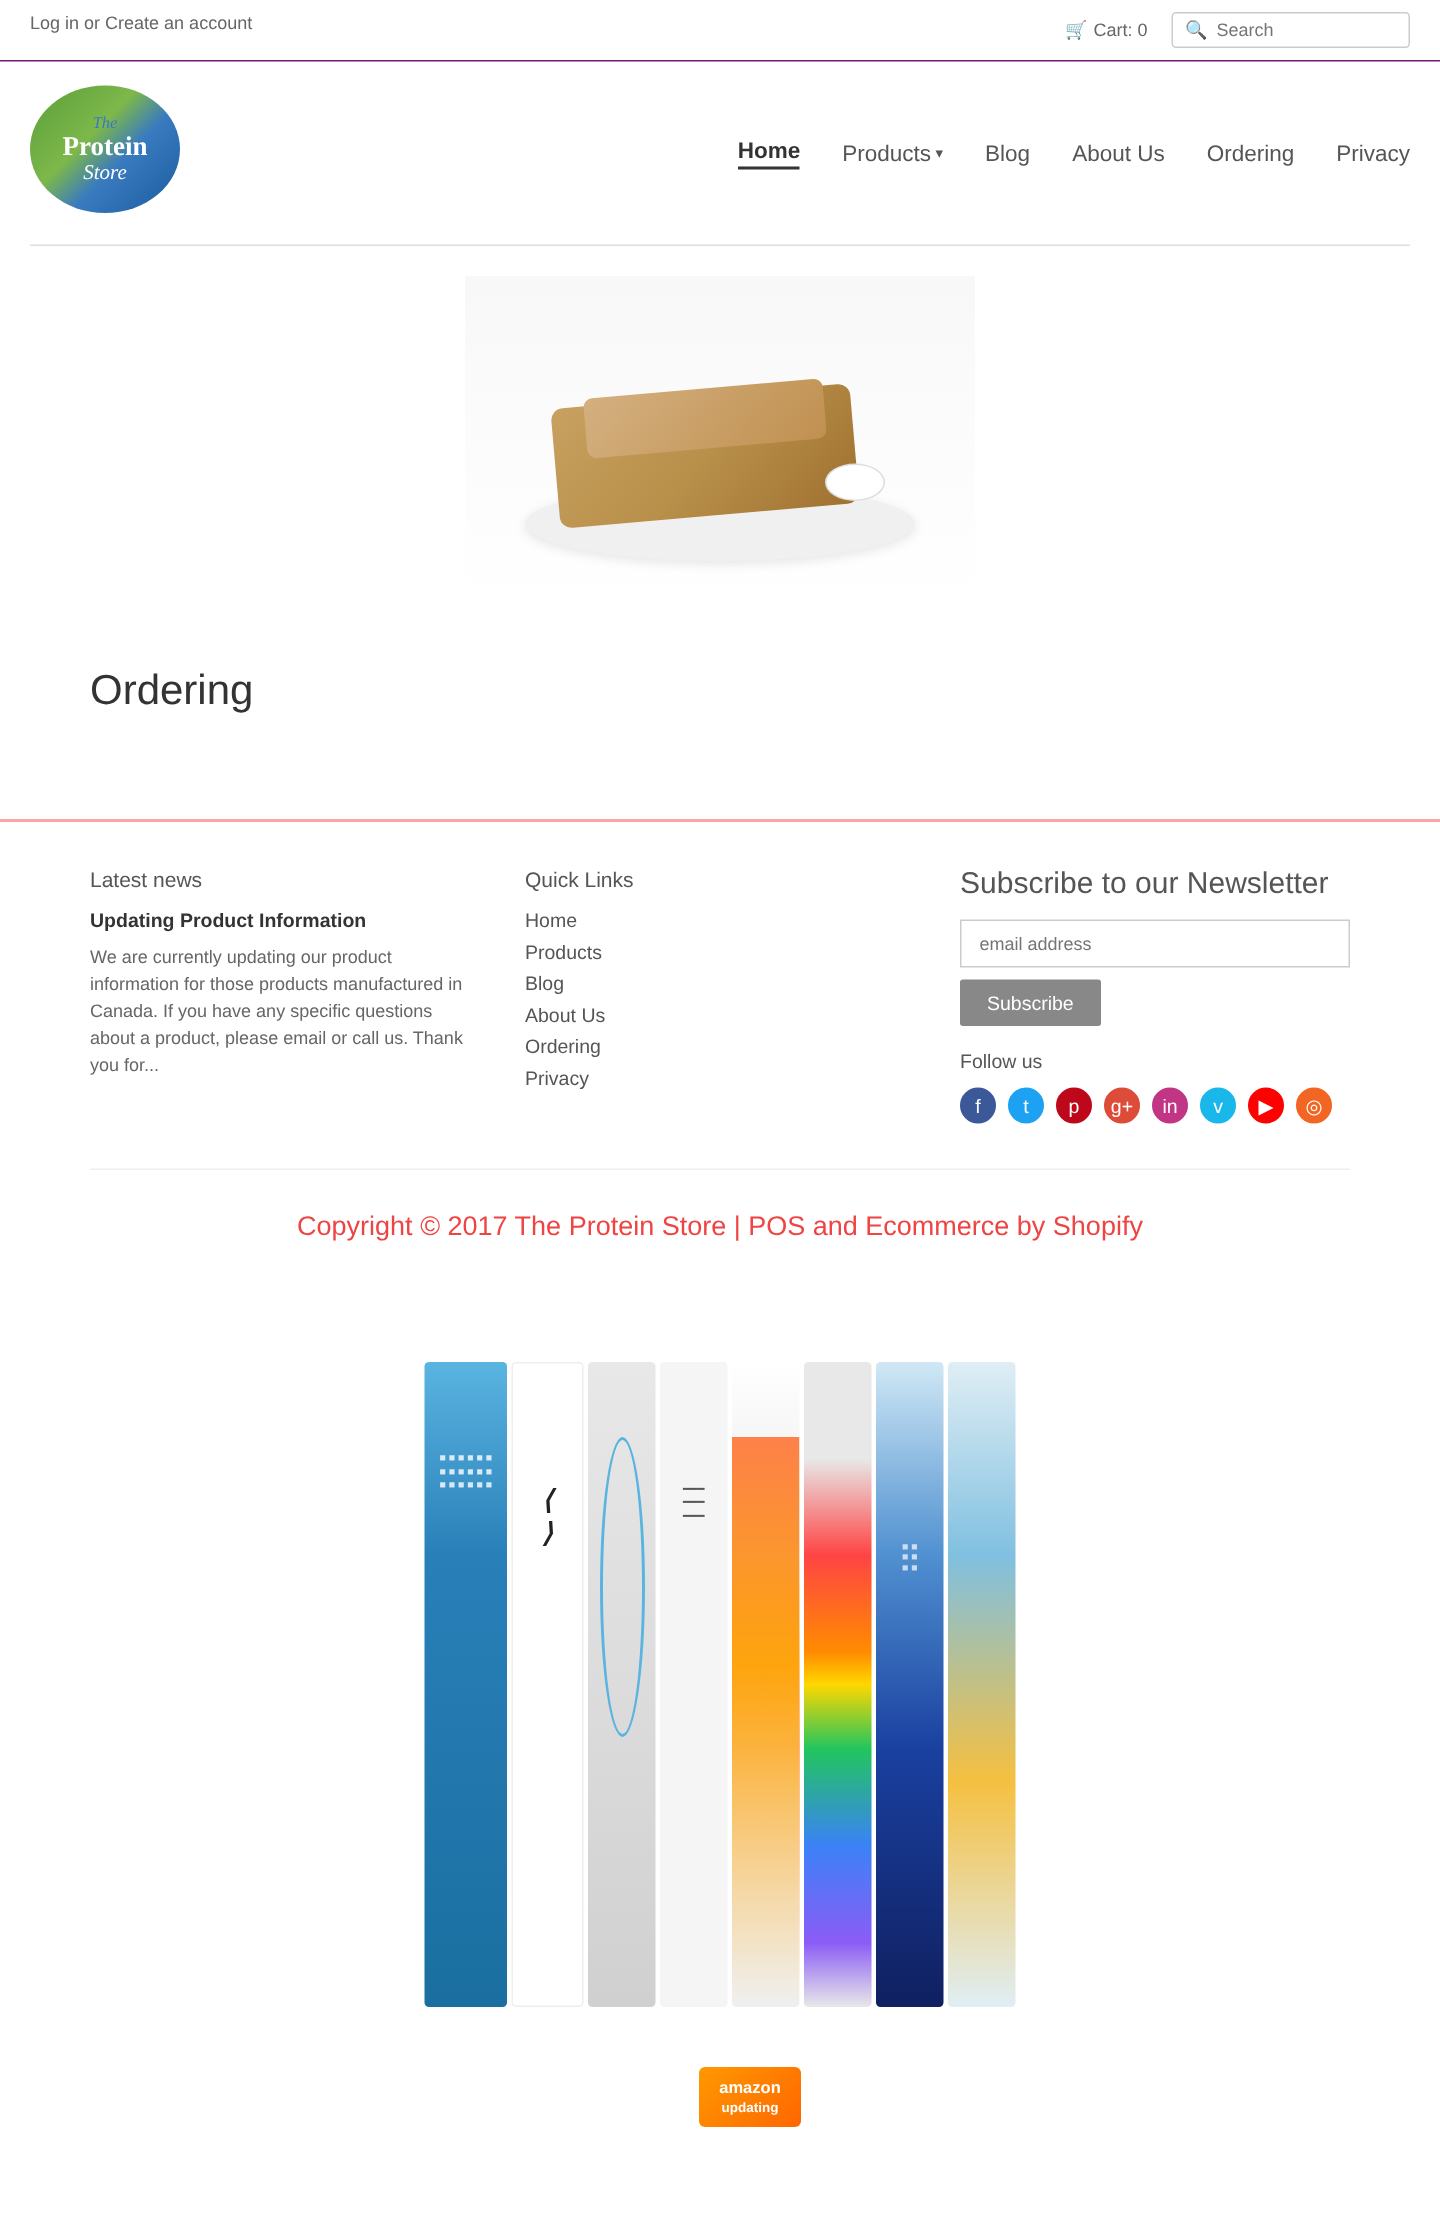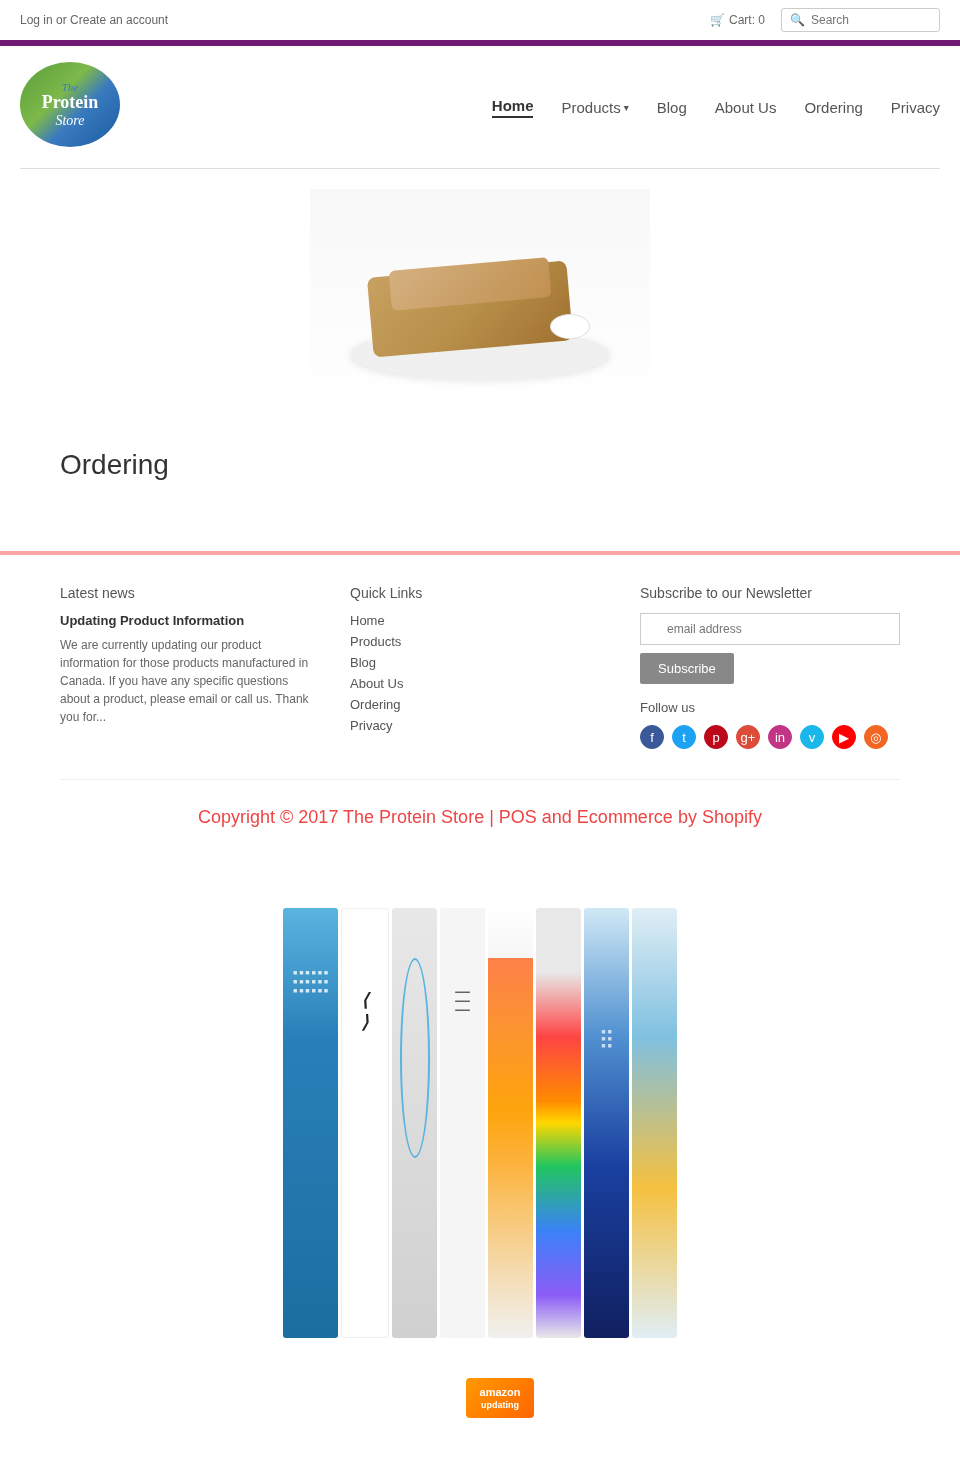--- a/index.html
+++ b/index.html
@@ -2,23 +2,23 @@
 <html><head>
   <meta charset="utf-8">
   <style>
     * { margin: 0; padding: 0; box-sizing: border-box; }
     body { font-family: Arial, sans-serif; font-size: 14px; color: #333; background: #fff; width: 960px; }
 
     
     .top-bar {
       display: flex;
       justify-content: space-between;
-      align-items: center;
+      align-items: flex-start;
       padding: 8px 20px;
-      border-bottom: 6px solid #701a75;
+      border-bottom: 1px solid #701a75;
       font-size: 12px;
       color: #666;
     }
     .top-bar a { color: #666; text-decoration: none; }
     .top-bar-right { display: flex; align-items: center; gap: 16px; }
     .cart-link { display: flex; align-items: center; gap: 4px; color: #666; text-decoration: none; font-size: 12px; }
     .search-box {
       display: flex;
       align-items: center;
       border: 1px solid #ccc;
@@ -143,21 +143,21 @@
     .reviews-title {
       font-size: 28px;
       font-weight: normal;
       color: #333;
       margin-bottom: 20px;
     }
 
     
     .footer {
       background: #fff;
-      border-top: 4px solid #fca5a5;
+      border-top: 2px solid #fca5a5;
       padding: 30px 60px 20px;
       margin-top: 20px;
     }
     .footer-grid {
       display: grid;
       grid-template-columns: 1fr 1fr 1fr;
       gap: 30px;
       margin-bottom: 30px;
     }
     .footer-col-title {
@@ -180,27 +180,27 @@
     .footer-link {
       display: block;
       font-size: 13px;
       color: #555;
       text-decoration: none;
       margin-bottom: 6px;
     }
 
     
     .newsletter-title {
-      font-size: 14px;
+      font-size: 20px;
       color: #555;
       margin-bottom: 12px;
     }
     .newsletter-input {
       width: 100%;
-      padding: 8px 26px;
+      padding: 8px 12px;
       border: 1px solid #ccc;
       font-size: 12px;
       color: #999;
       margin-bottom: 8px;
       outline: none;
     }
     .subscribe-btn {
       background: #888;
       color: #fff;
       border: none;

